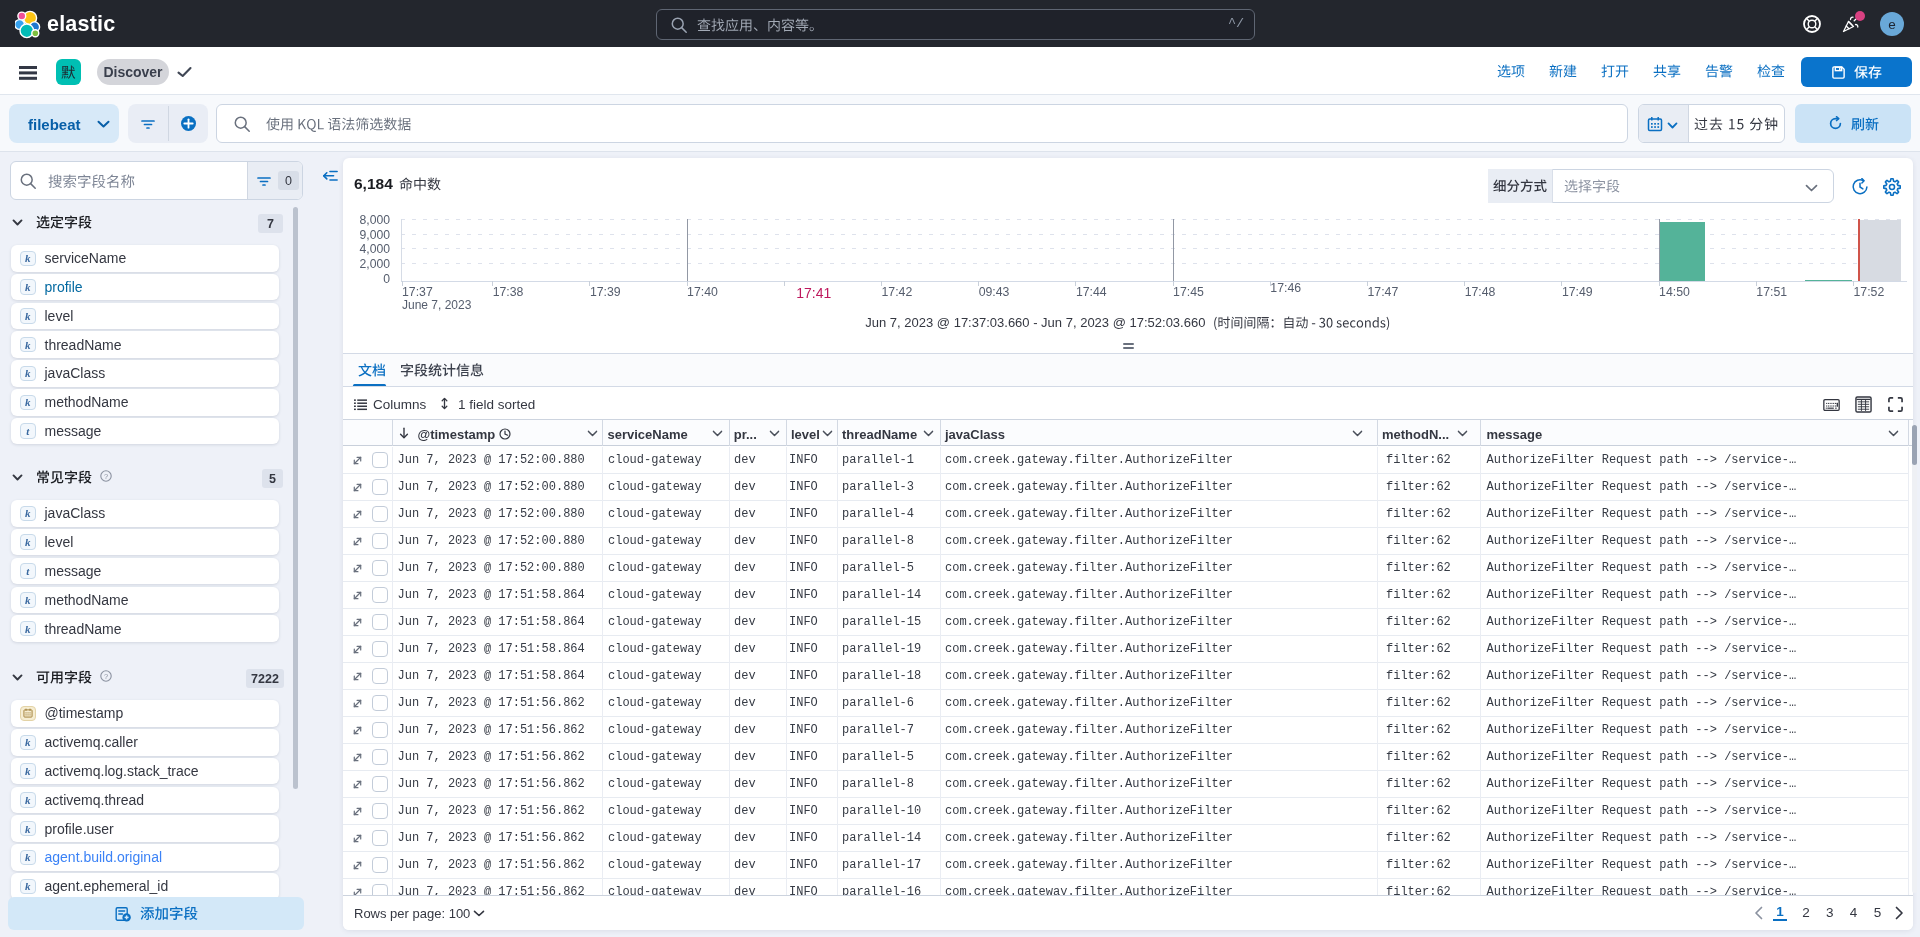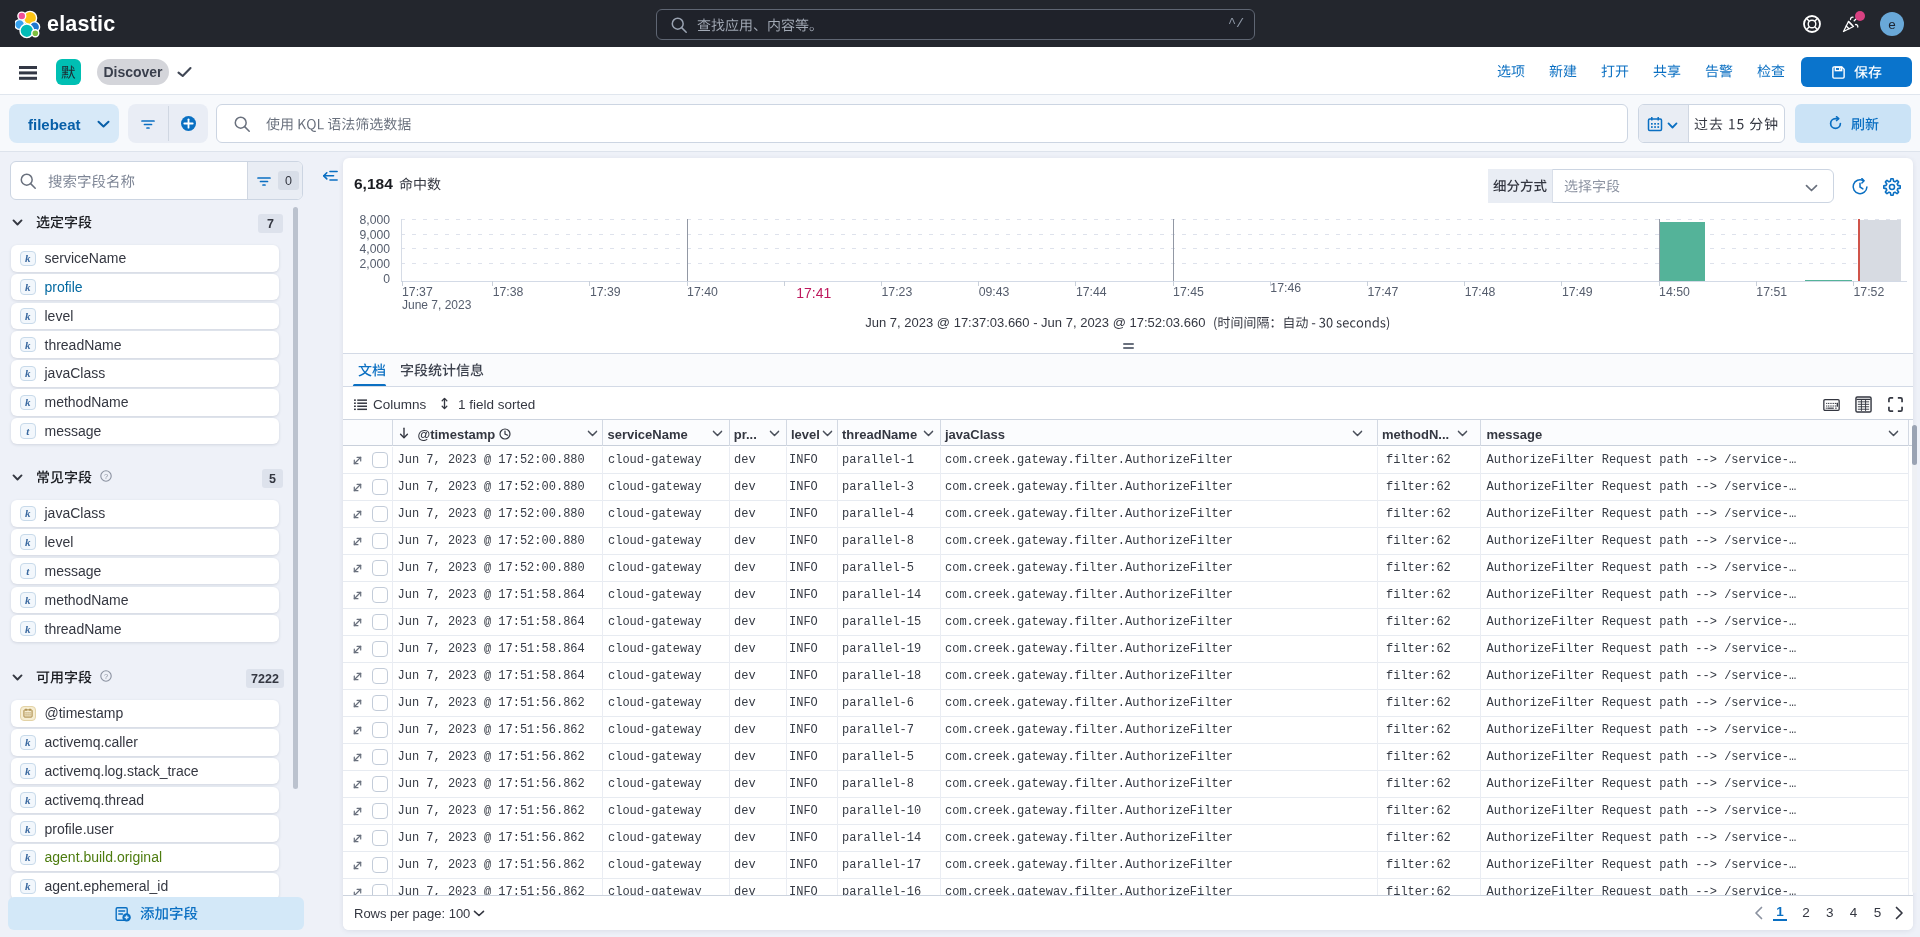--- a/index.html
+++ b/index.html
@@ -374,21 +374,21 @@
   </div>
 <div class="abs" style="left:11px;top:815.4000000000001px;width:268px;height:26.5px;background:#fff;border-radius:6px;box-shadow:0 1px 3px rgba(50,60,90,0.15);">
     <div class="row" style="gap:9px;padding-left:9px;height:100%">
       <div style="width:15.5px;height:15.5px;border-radius:4px;background:#f2f7fc;border:1px solid #c8daea;display:flex;align-items:center;justify-content:center;font-size:11px;font-style:italic;font-weight:bold;color:#39689f;font-family:Liberation Serif,serif;">k</div>
       <span style="font-size:14px;color:#343741">profile.user</span>
     </div>
   </div>
 <div class="abs" style="left:11px;top:844.2px;width:268px;height:26.5px;background:#fff;border-radius:6px;box-shadow:0 1px 3px rgba(50,60,90,0.15);">
     <div class="row" style="gap:9px;padding-left:9px;height:100%">
       <div style="width:15.5px;height:15.5px;border-radius:4px;background:#f2f7fc;border:1px solid #c8daea;display:flex;align-items:center;justify-content:center;font-size:11px;font-style:italic;font-weight:bold;color:#39689f;font-family:Liberation Serif,serif;">k</div>
-      <span style="font-size:14px;color:#4d7c0f">agent.build.original</span>
+      <span style="font-size:14px;color:#3b82f6">agent.build.original</span>
     </div>
   </div>
 <div class="abs" style="left:11px;top:873.0px;width:268px;height:26.5px;background:#fff;border-radius:6px;box-shadow:0 1px 3px rgba(50,60,90,0.15);">
     <div class="row" style="gap:9px;padding-left:9px;height:100%">
       <div style="width:15.5px;height:15.5px;border-radius:4px;background:#f2f7fc;border:1px solid #c8daea;display:flex;align-items:center;justify-content:center;font-size:11px;font-style:italic;font-weight:bold;color:#39689f;font-family:Liberation Serif,serif;">k</div>
       <span style="font-size:14px;color:#343741">agent.ephemeral_id</span>
     </div>
   </div>
 <div class="abs" style="left:292.5px;top:207px;width:5px;height:582px;background:#a9b2c0;border-radius:2.5px;opacity:0.75;"></div>
 <div class="abs" style="left:8px;top:897px;width:296px;height:33px;background:#d3e8f8;border-radius:6px;display:flex;align-items:center;justify-content:center;gap:9px;">
@@ -464,21 +464,21 @@
 <div class="abs" style="left:402.0px;top:284.5px;font-size:12.3px;color:#555d6d;">17:37</div>
 <div class="abs" style="left:492.2px;top:281px;width:1px;height:4.5px;background:#c9d0da;"></div>
 <div class="abs" style="left:492.7px;top:284.5px;font-size:12.3px;color:#555d6d;">17:38</div>
 <div class="abs" style="left:589.4px;top:281px;width:1px;height:4.5px;background:#c9d0da;"></div>
 <div class="abs" style="left:589.9px;top:284.5px;font-size:12.3px;color:#555d6d;">17:39</div>
 <div class="abs" style="left:686.6px;top:281px;width:1px;height:4.5px;background:#c9d0da;"></div>
 <div class="abs" style="left:687.1px;top:284.5px;font-size:12.3px;color:#555d6d;">17:40</div>
 <div class="abs" style="left:783.8px;top:281px;width:1px;height:4.5px;background:#c9d0da;"></div>
 <div class="abs" style="left:784.3px;top:284.5px;font-size:14px;color:#be185d;margin-left:12px;">17:41</div>
 <div class="abs" style="left:881.0px;top:281px;width:1px;height:4.5px;background:#c9d0da;"></div>
-<div class="abs" style="left:881.5px;top:284.5px;font-size:12.3px;color:#555d6d;">17:23</div>
+<div class="abs" style="left:881.5px;top:284.5px;font-size:12.3px;color:#555d6d;">17:42</div>
 <div class="abs" style="left:978.2px;top:281px;width:1px;height:4.5px;background:#c9d0da;"></div>
 <div class="abs" style="left:978.7px;top:284.5px;font-size:12.3px;color:#555d6d;">09:43</div>
 <div class="abs" style="left:1075.4px;top:281px;width:1px;height:4.5px;background:#c9d0da;"></div>
 <div class="abs" style="left:1075.9px;top:284.5px;font-size:12.3px;color:#555d6d;">17:44</div>
 <div class="abs" style="left:1172.6px;top:281px;width:1px;height:4.5px;background:#c9d0da;"></div>
 <div class="abs" style="left:1173.1px;top:284.5px;font-size:12.3px;color:#555d6d;">17:45</div>
 <div class="abs" style="left:1269.8px;top:281px;width:1px;height:4.5px;background:#c9d0da;"></div>
 <div class="abs" style="left:1270.3px;top:281px;font-size:12.3px;color:#555d6d;">17:46</div>
 <div class="abs" style="left:1367.0px;top:281px;width:1px;height:4.5px;background:#c9d0da;"></div>
 <div class="abs" style="left:1367.5px;top:284.5px;font-size:12.3px;color:#555d6d;">17:47</div>

